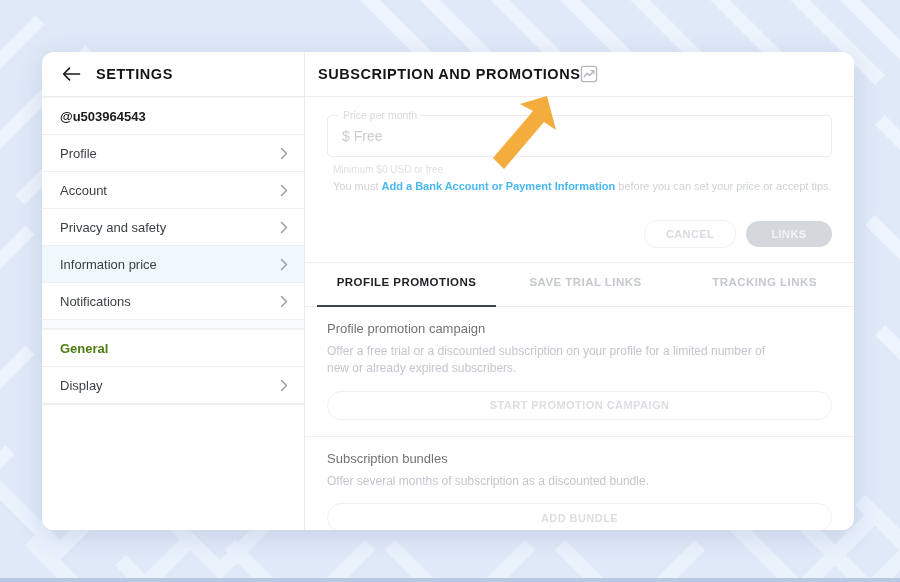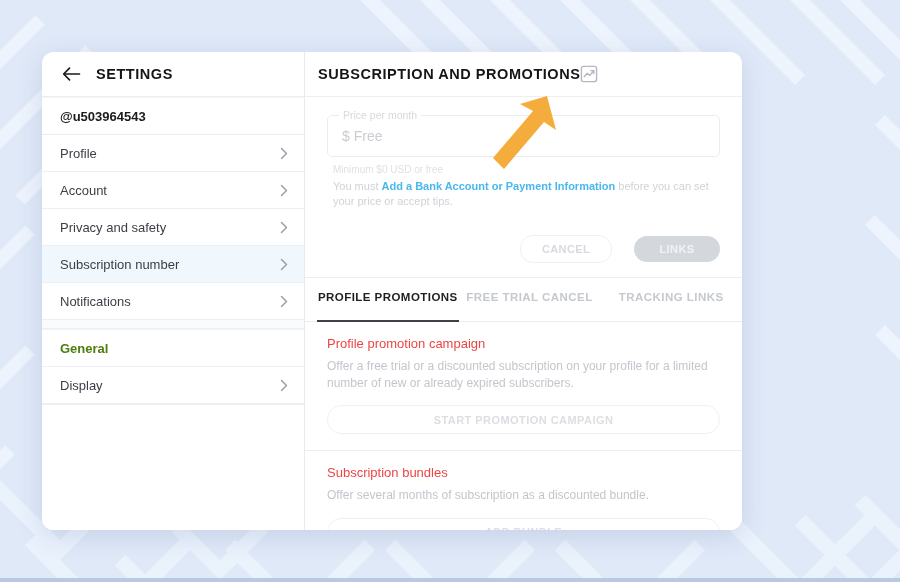--- a/index.html
+++ b/index.html
@@ -21,21 +21,21 @@
     inset: 0;
     background: #dfe9f8;
     overflow: hidden;
   }
 
   
   #app-card {
     position: absolute;
     left: 42px;
     top: 52px;
-    width: 700px;
+    width: 812px;
     height: 478px;
     background: #ffffff;
     border-radius: 12px;
     box-shadow: 0 6px 26px rgba(60, 90, 140, .16);
     display: flex;
     overflow: hidden;
   }
 
   
   #sidebar {
@@ -189,21 +189,21 @@
   #price-notice a {
     color: #49b8ee;
     text-decoration: none;
     font-weight: bold;
   }
 
   #action-row {
     display: flex;
     justify-content: flex-end;
     align-items: center;
-    gap: 22px;
+    gap: 10px;
     padding: 14px 22px 14px 0;
     border-bottom: 1px solid #eceef0;
   }
   #cancel-button {
     min-width: 62px;
     height: 26px;
     border-radius: 13px;
     border: 1px solid #f0f1f3;
     background: #fff;
     color: #d8dadf;
@@ -264,21 +264,21 @@
     background: #3d4148;
   }
 
   
   .promo-section {
     padding: 14px 22px 16px 22px;
     border-bottom: 1px solid #eceef0;
   }
   .promo-title {
     font-size: 13px;
-    color: #ef4444;
+    color: #737373;
     margin: 0 0 7px 0;
   }
   .promo-desc {
     font-size: 12px;
     color: #c3c6cc;
     line-height: 1.45;
     margin: 0 0 13px 0;
     max-width: 460px;
   }
   .promo-button {
@@ -396,21 +396,21 @@
     <div class="nav-item">
       <span>Privacy and safety</span>
       <span>
         <svg class="chev-right" width="8" height="13" viewBox="0 0 8 13" fill="none" stroke="currentColor" stroke-width="1.5" stroke-linecap="round" stroke-linejoin="round">
           <polyline points="1.5,1.5 6.5,6.5 1.5,11.5"></polyline>
         </svg>
       </span>
     </div>
 
     <div class="nav-item selected">
-      <span>Subscription number</span>
+      <span>Information price</span>
       <span>
         <svg class="chev-right" width="8" height="13" viewBox="0 0 8 13" fill="none" stroke="currentColor" stroke-width="1.5" stroke-linecap="round" stroke-linejoin="round">
           <polyline points="1.5,1.5 6.5,6.5 1.5,11.5"></polyline>
         </svg>
       </span>
     </div>
 
     <div class="nav-item">
       <span>Notifications</span>
       <span>
@@ -460,21 +460,21 @@
       </div>
     </div>
 
     <div id="action-row">
       <div id="cancel-button">CANCEL</div>
       <div id="save-button">LINKS</div>
     </div>
 
     <div id="tabs">
       <div class="tab active">PROFILE PROMOTIONS</div>
-      <div class="tab">FREE TRIAL CANCEL</div>
+      <div class="tab">SAVE TRIAL LINKS</div>
       <div class="tab">TRACKING LINKS</div>
     </div>
 
     <div class="promo-section">
       <div class="promo-title">Profile promotion campaign</div>
       <div class="promo-desc">Offer a free trial or a discounted subscription on your profile for a limited number of new or already expired subscribers.</div>
       <div class="promo-button">START PROMOTION CAMPAIGN</div>
     </div>
 
     <div class="promo-section">

